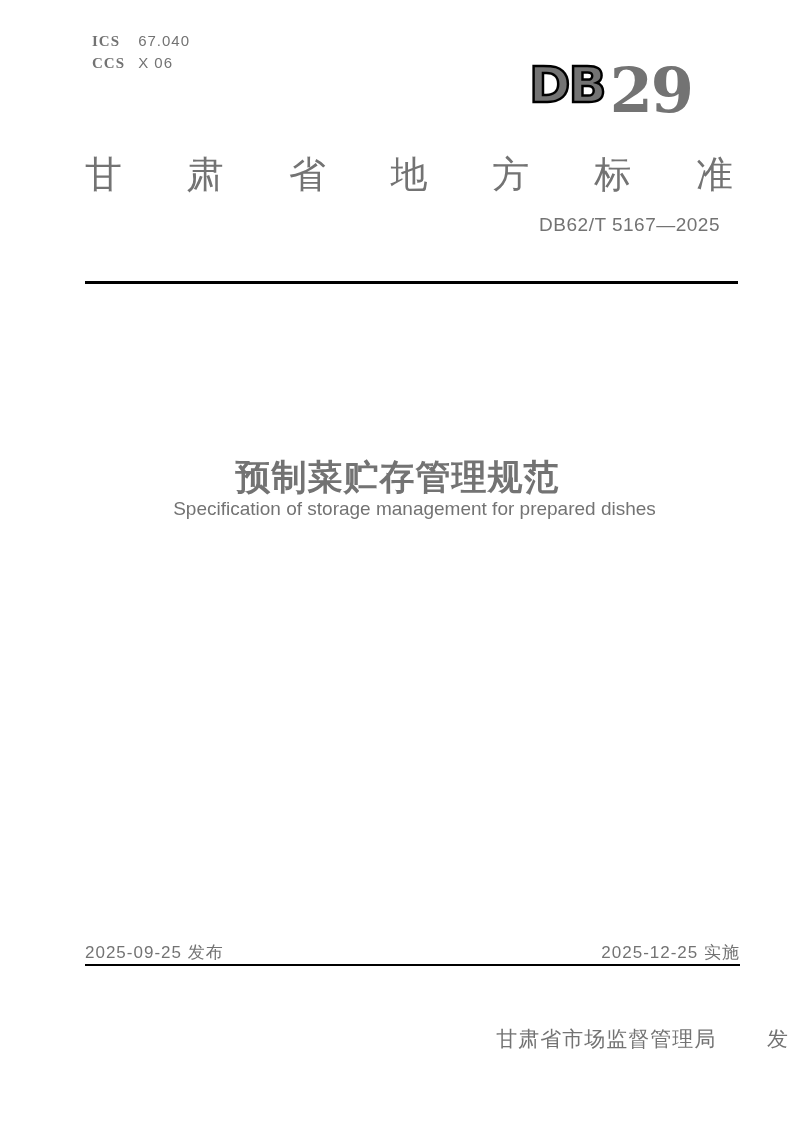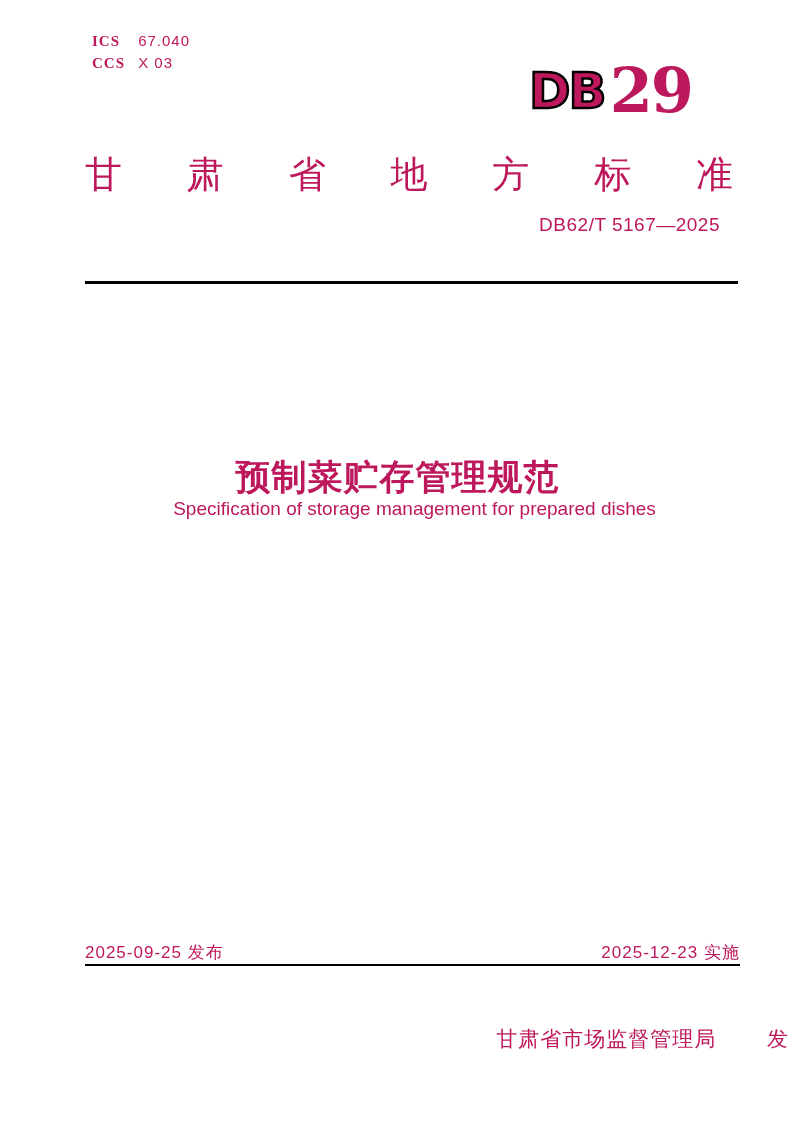--- a/index.html
+++ b/index.html
@@ -5,21 +5,21 @@
   html, body {
     margin: 0;
     padding: 0;
     background: #ffffff;
   }
   .page {
     position: relative;
     width: 795px;
     height: 1123px;
     background: #ffffff;
-    color: #be185d;
+    color: #737373;
     font-family: "Liberation Sans", sans-serif;
     overflow: hidden;
     border-radius: 18px;
   }
 
   
   .code-block {
     position: absolute;
     left: 92px;
     top: 30px;
@@ -38,21 +38,21 @@
     font-family: "Liberation Sans", sans-serif;
     letter-spacing: 1px;
   }
 
   
   .logo {
     position: absolute;
     top: 60px;
     right: 103px;
     display: flex;
-    align-items: center;
+    align-items: flex-start;
     line-height: 1;
   }
   .logo-db {
     font-family: "DejaVu Sans", sans-serif;
     font-weight: bold;
     font-size: 50px;
     letter-spacing: -2px;
     -webkit-text-stroke: 2.5px #000;
     line-height: 1;
   }
@@ -152,21 +152,21 @@
 
 <div class="page">
 
   <div class="code-block">
     <div class="code-line">
       <span class="code-label">ICS</span>
       <span class="code-value">67.040</span>
     </div>
     <div class="code-line">
       <span class="code-label">CCS</span>
-      <span class="code-value">X 03</span>
+      <span class="code-value">X 06</span>
     </div>
   </div>
 
   <div class="logo">
     <span class="logo-db">DB</span>
     <span class="logo-code">29</span>
   </div>
 
   <div class="standard-type">
       <span>甘</span>
@@ -181,21 +181,21 @@
   <div class="standard-number">DB62/T 5167—2025</div>
 
   <div class="rule-top"></div>
 
   <div class="title-zh">预制菜贮存管理规范</div>
 
   <div class="title-en">Specification of storage management for prepared dishes</div>
 
   <div class="dates-row">
     <span>2025-09-25 发布</span>
-    <span>2025-12-23 实施</span>
+    <span>2025-12-25 实施</span>
   </div>
 
   <div class="publisher-row">
     <span>甘肃省市场监督管理局</span>
     <span class="publish-word">发　布</span>
   </div>
 
 </div>
 
 </body></html>

